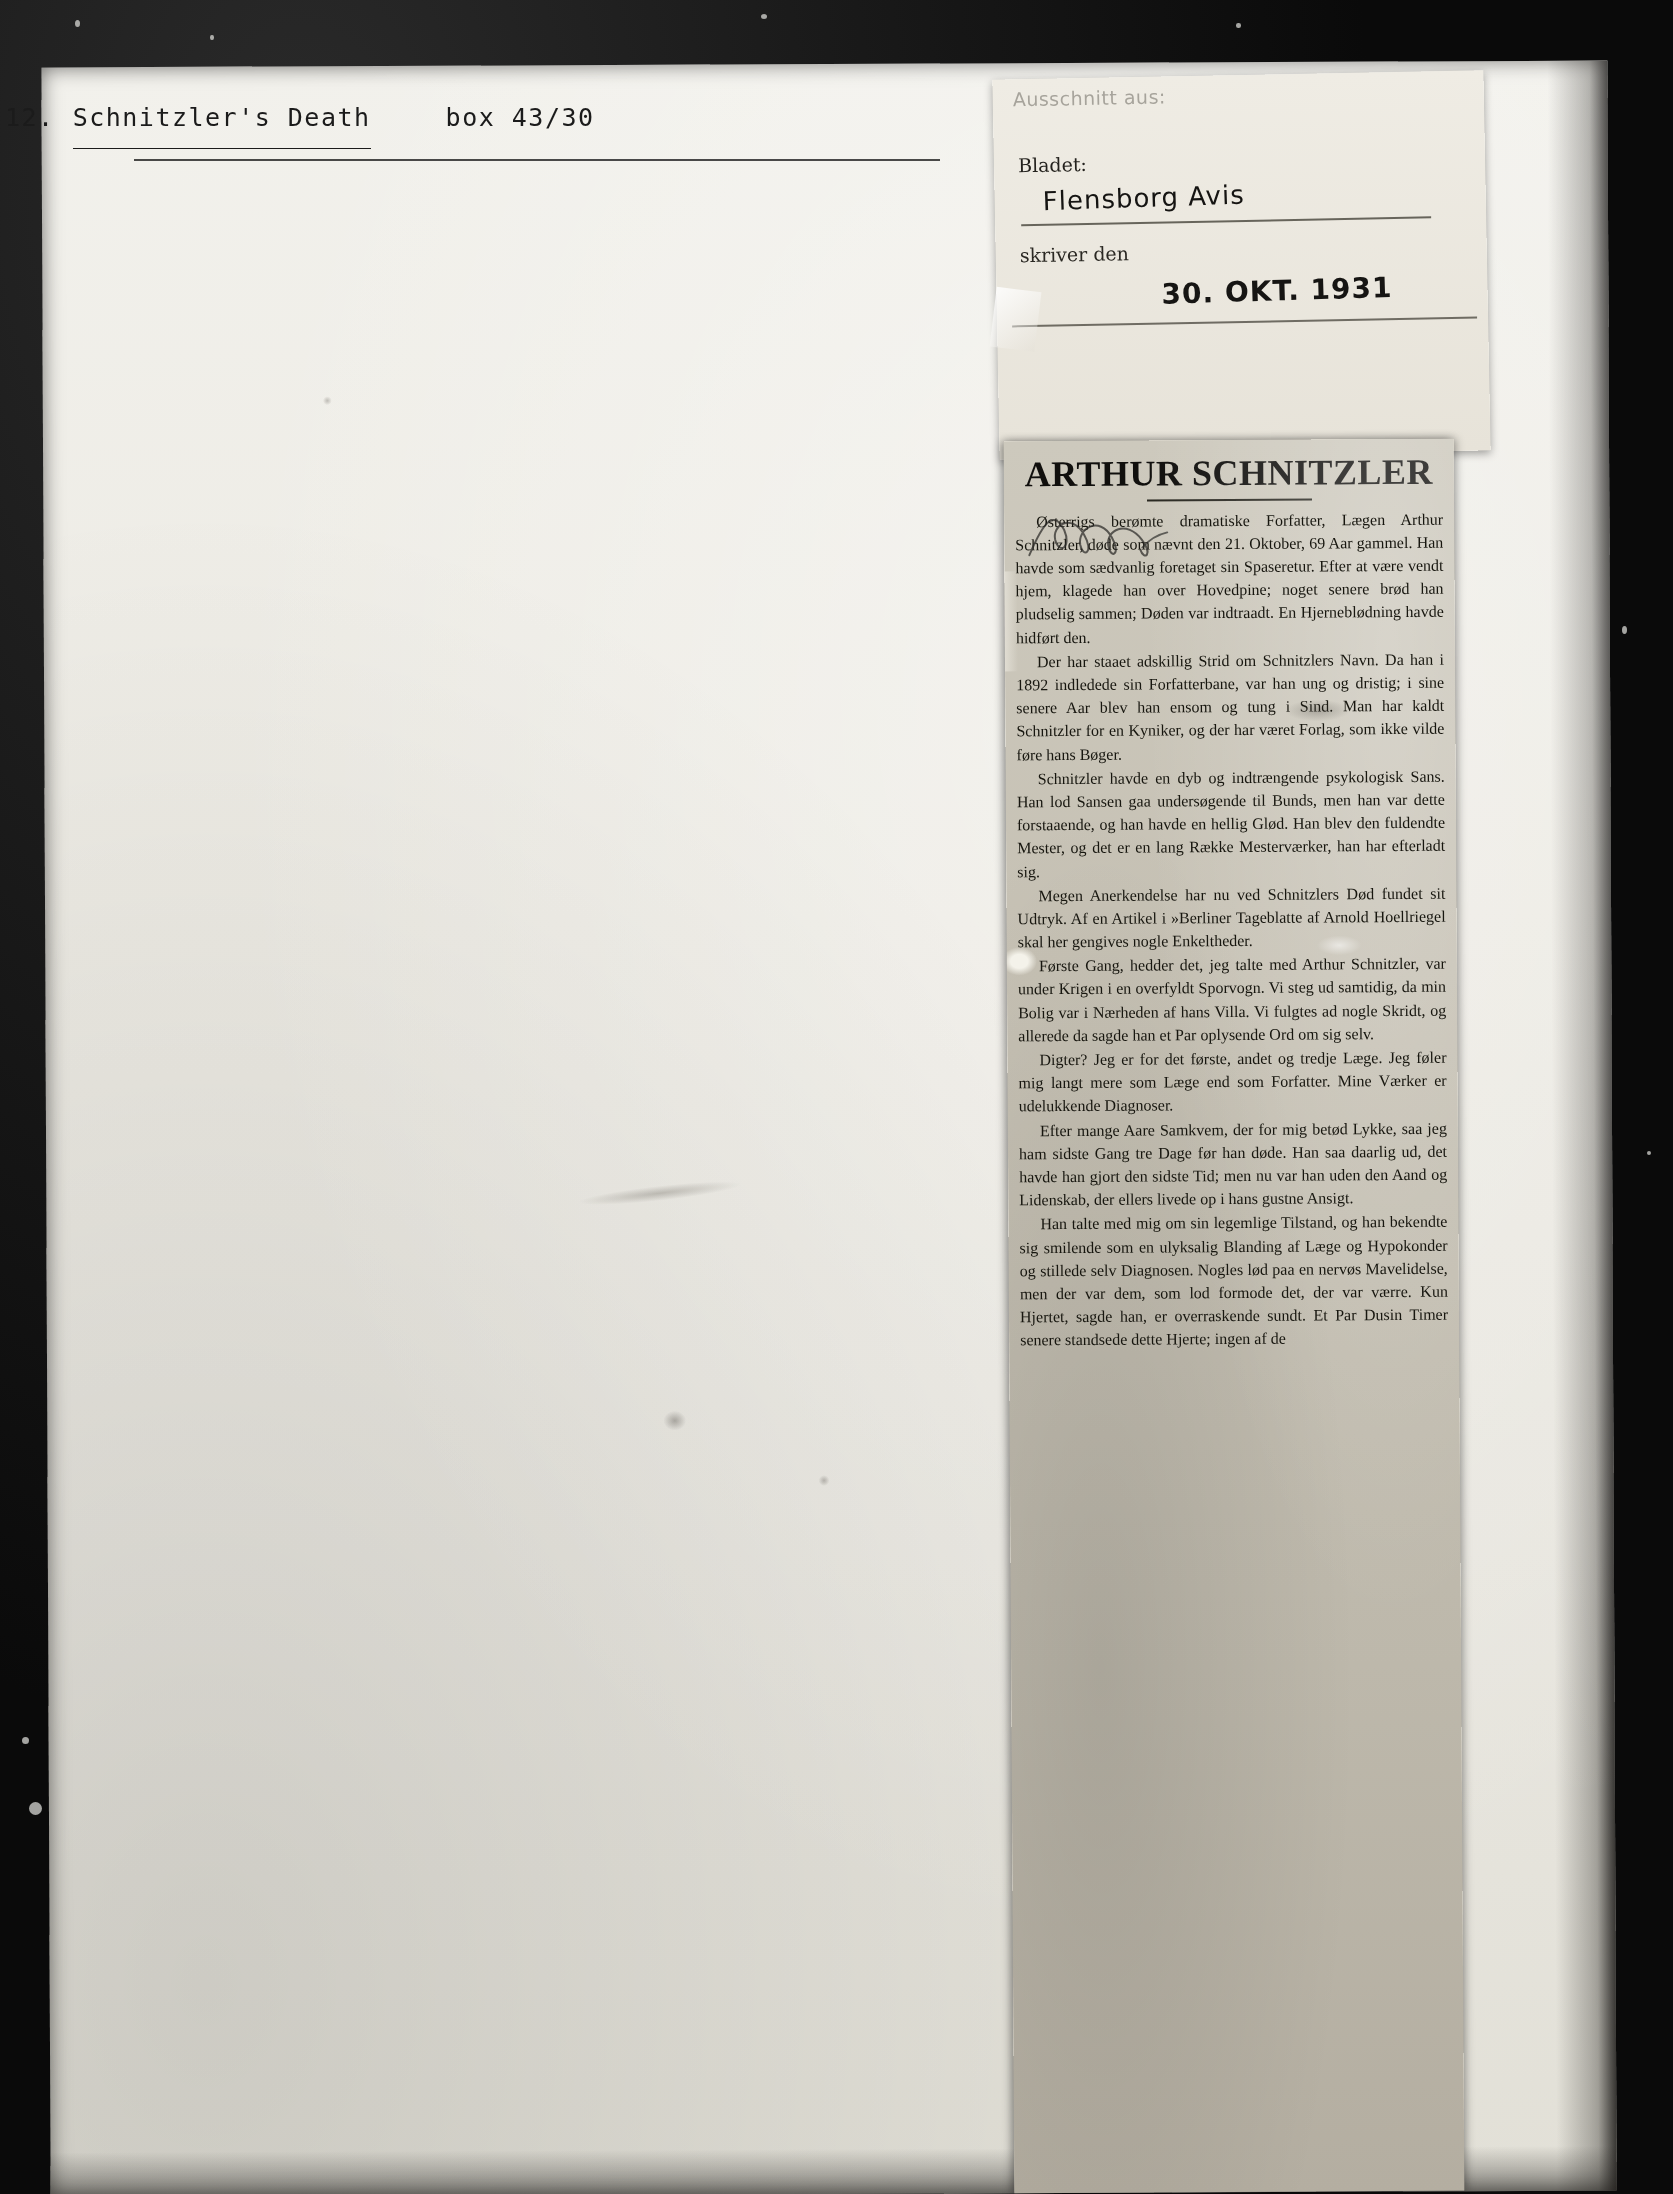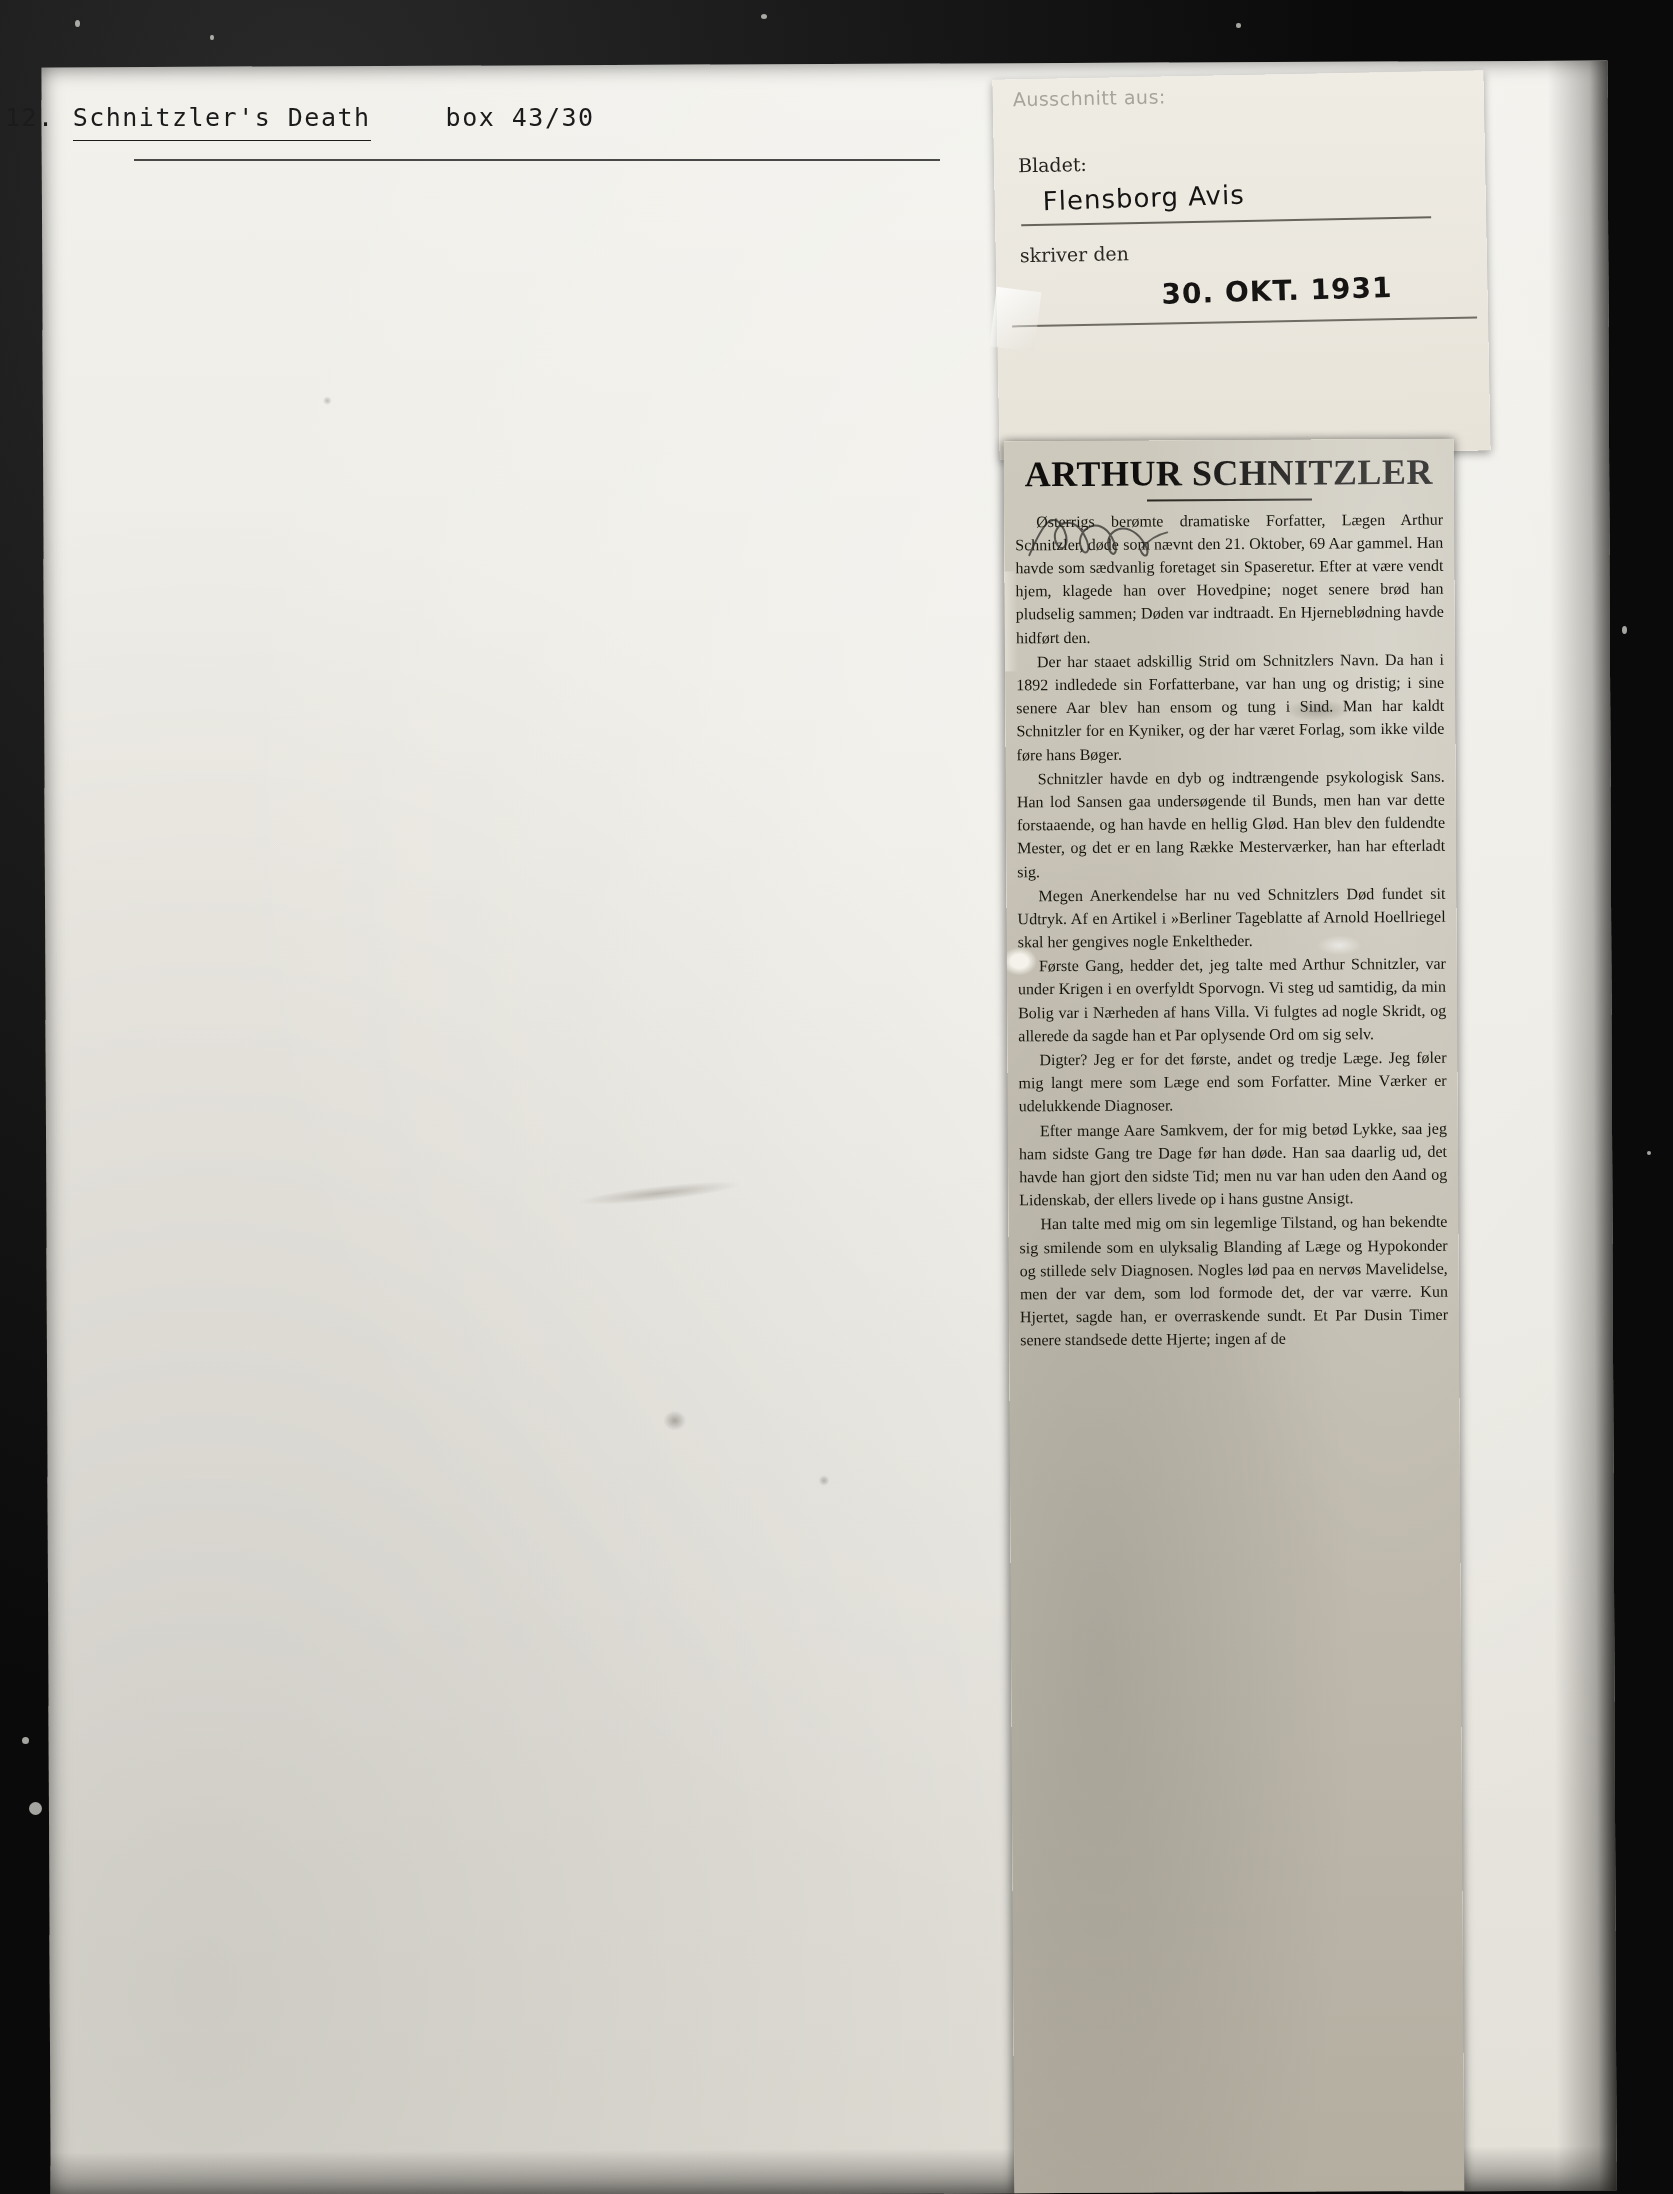--- a/index.html
+++ b/index.html
@@ -77,21 +77,21 @@
     width: 951px;
     font-family: "DejaVu Sans Mono", monospace;
     font-size: 25px;
     letter-spacing: 1.5px;
     color: #1b1b1b;
     white-space: nowrap;
   }
   .hdr-num { margin-left: 5px; }
   .hdr-title {
     border-bottom: 1.5px solid #1b1b1b;
-    padding-bottom: 8px;
+    padding-bottom: 16px;
     margin-left: 18px;
   }
   .hdr-box {
     margin-left: 75px;
   }
   .header-rule {
     position: absolute;
     left: 134px;
     top: 159px;
     width: 806px;

